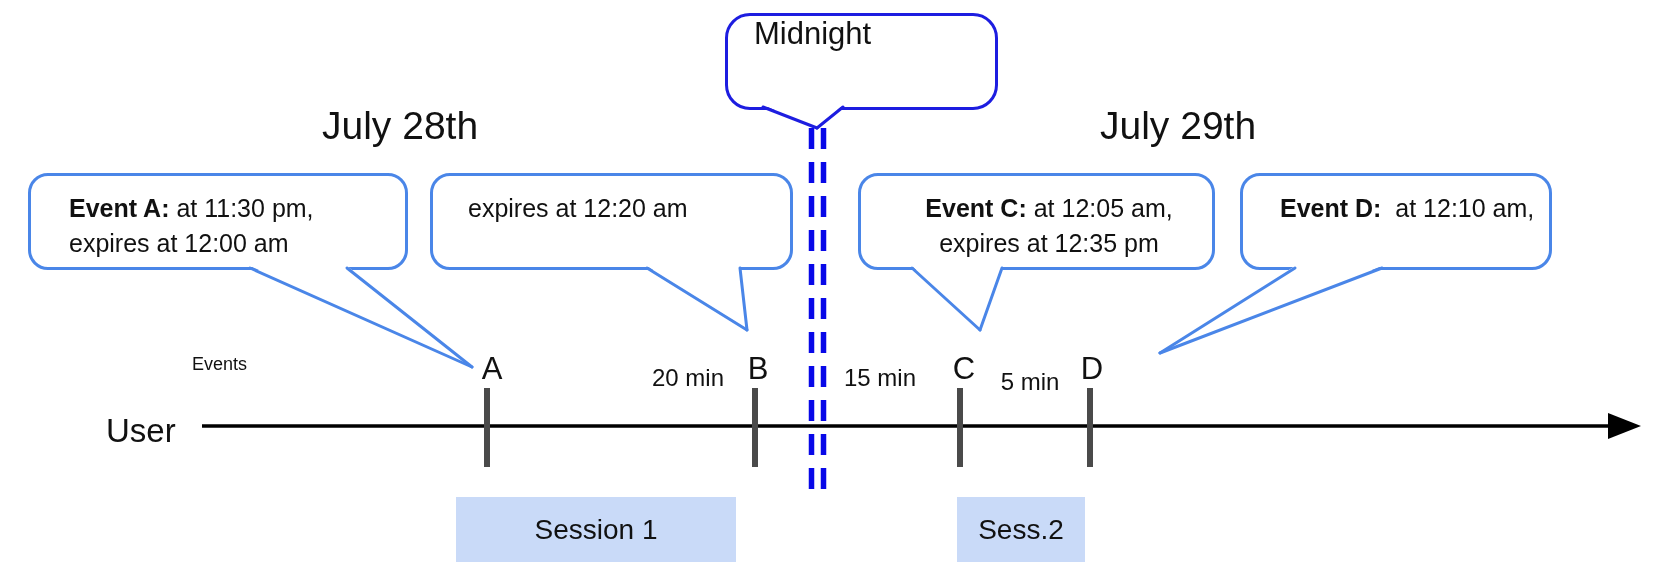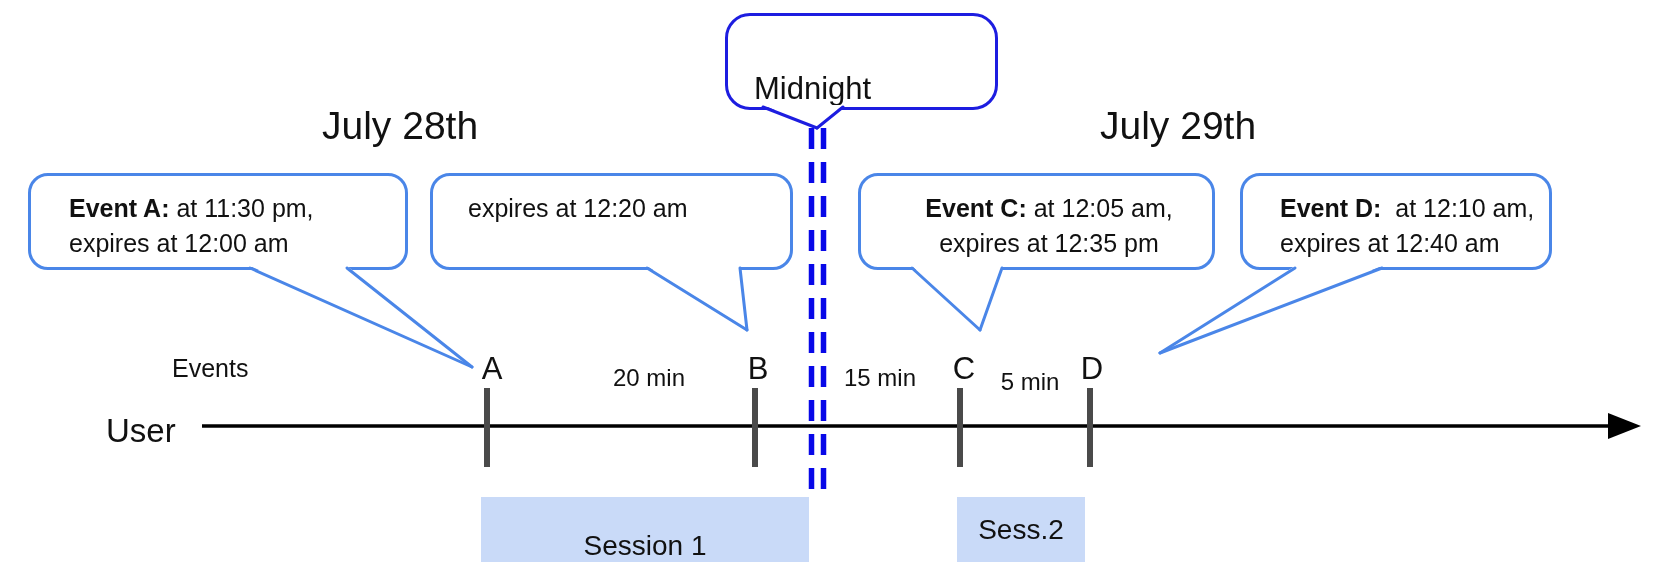--- a/index.html
+++ b/index.html
@@ -27,48 +27,48 @@
     margin-left:12px;
   }
   .callout .b{font-weight:bold;white-space:pre-wrap;}
   .evA{left:28px;top:173px;width:380px;height:97px;padding:15px 10px 0 26px;}
   .evB{left:430px;top:173px;width:363px;height:97px;padding:15px 10px 0 23px;}
   .evC{left:858px;top:173px;width:357px;height:97px;padding:15px 10px 0 23px;text-align:center;}
   .evD{left:1240px;top:173px;width:312px;height:97px;padding:15px 10px 0 25px;}
   .midnight{
     left:725px;top:13px;width:273px;height:97px;
     border:3px solid #1d1de0;border-radius:25px;
-    display:flex;align-items:flex-end;
+    display:flex;align-items:flex-start;
     padding-left:26px;box-sizing:border-box;
     font-size:31px;
   }
   
   .lbl{position:absolute;z-index:2;white-space:nowrap;}
   .date{font-size:39px;top:104px;}
   .date-left{left:322px;}
   .date-right{left:1100px;}
-  .events-label{left:172px;top:354px;font-size:25px;}
+  .events-label{left:192px;top:354px;font-size:18px;}
   .user-label{left:106px;top:412px;font-size:33px;}
   .tick-letter{font-size:31px;top:351px;transform:translateX(-50%);}
   .tlA{left:492px;}
   .tlB{left:758px;}
   .tlC{left:964px;}
   .tlD{left:1092px;}
   .interval{font-size:24px;top:364px;transform:translateX(-50%);}
-  .iv0{left:649px;text-align:center;}
+  .iv0{left:688px;text-align:center;}
   .iv1{left:880px;}
   .iv2{left:1030px;top:368px;}
   
   .session{
     position:absolute;top:497px;height:65px;
     background:#c9daf8;
     display:flex;align-items:center;justify-content:center;
     font-size:28px;z-index:1;
   }
-  .sess1{left:481px;width:328px;align-items:flex-end;}
+  .sess1{left:456px;width:280px;}
   .sess2{left:957px;width:128px;}
   
   .overlay{
     position:absolute;left:0;top:0;width:1668px;height:578px;
     z-index:5;pointer-events:none;
   }
 </style>
 </head>
 <body>
 
@@ -87,21 +87,20 @@
   </div>
   <div class="callout evB">
     <div class="line">expires at 12:20 am</div>
   </div>
   <div class="callout evC">
     <div class="line"><span class="b">Event C:</span><span> at 12:05 am,</span></div>
     <div class="line">expires at 12:35 pm</div>
   </div>
   <div class="callout evD">
     <div class="line"><span class="b">Event D:</span><span>  at 12:10 am,</span></div>
-    <div class="line">expires at 12:40 am</div>
   </div>
 
   <div class="lbl events-label">Events</div>
   <div class="lbl user-label">User</div>
 
   <div class="lbl tick-letter tlA">A</div>
   <div class="lbl tick-letter tlB">B</div>
   <div class="lbl tick-letter tlC">C</div>
   <div class="lbl tick-letter tlD">D</div>
 

